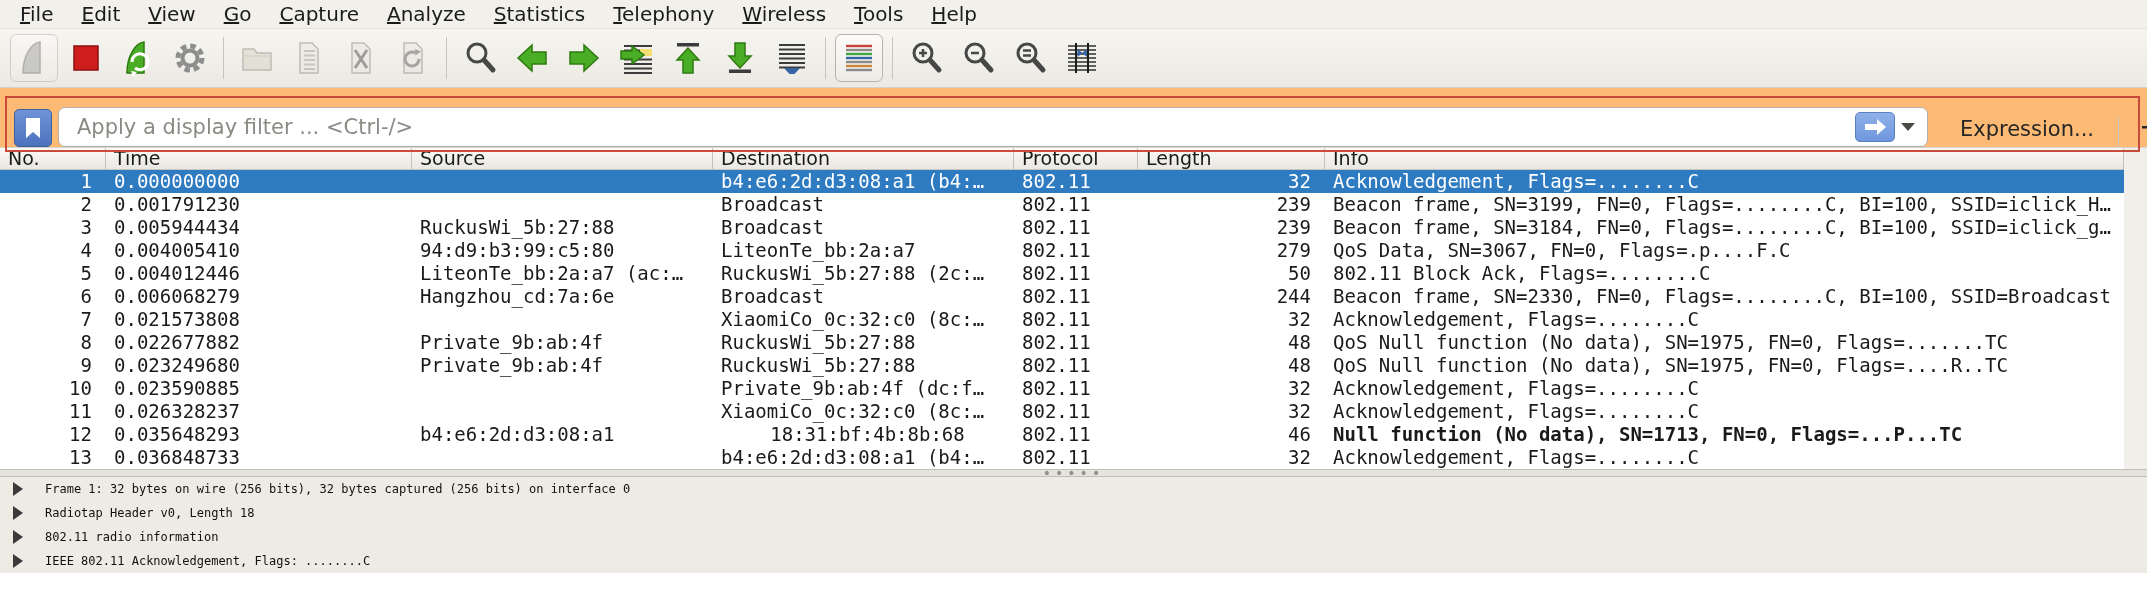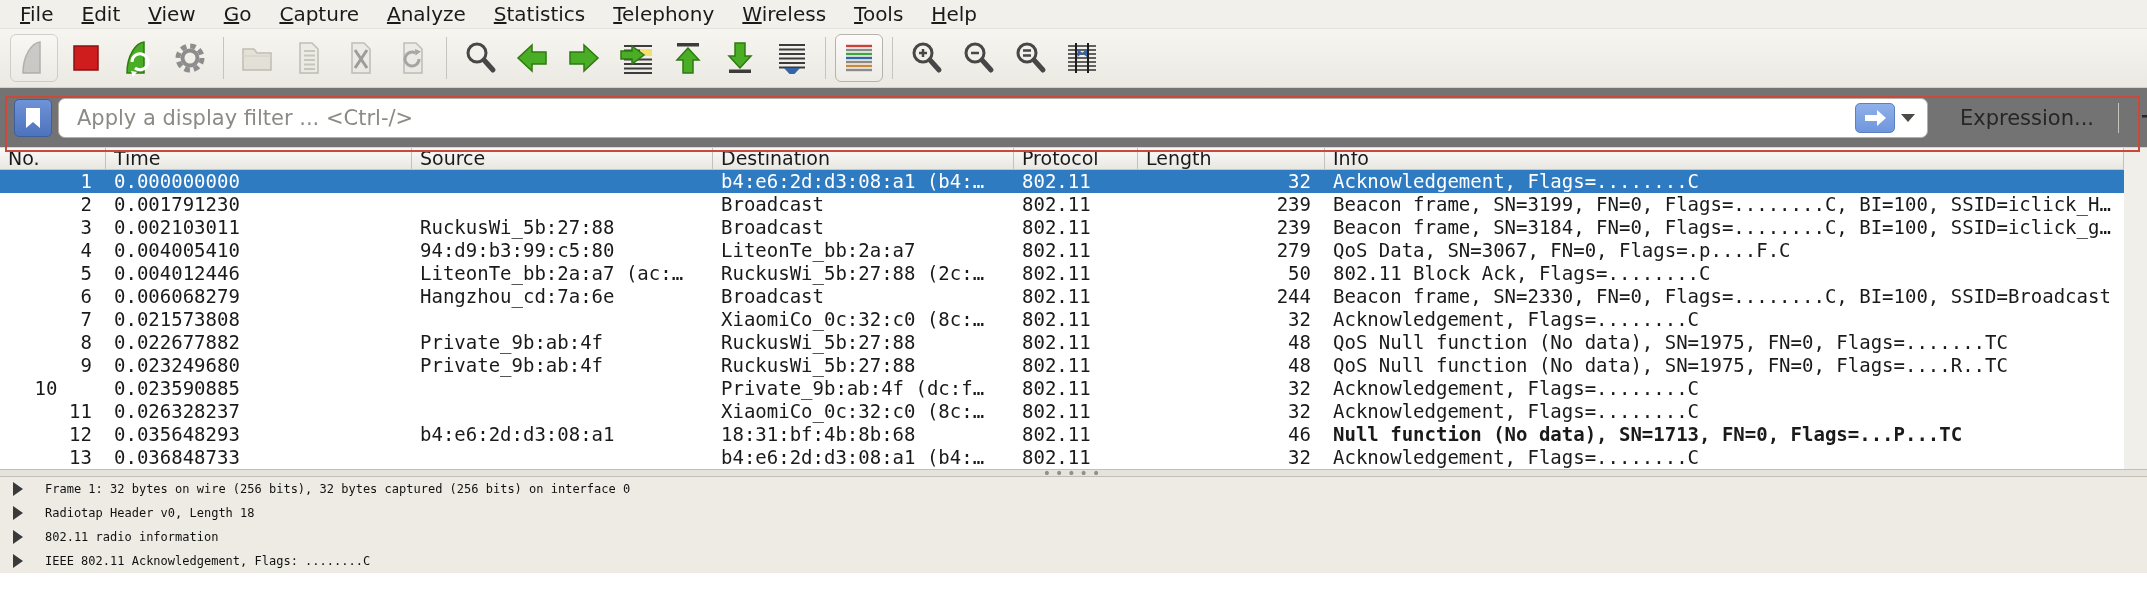--- a/index.html
+++ b/index.html
@@ -34,21 +34,21 @@
     border-radius: 6px;
   }
   .tbtn svg { width: 40px; height: 40px; display: block; }
   .tbtn.framed { border: 1px solid #b6b3ad; background: linear-gradient(#fcfbf9, #edebe5); }
   .tbtn.disabled { opacity: 0.55; }
   .tsep { width: 1px; height: 42px; background: #c7c4be; margin: 0 7px; flex: none; }
 
   
   .filterbar {
     height: 60px; flex: none; position: relative;
-    background: #737373; display: flex; align-items: center;
+    background: #fdba74; display: flex; align-items: flex-end;
     border-bottom: 1px solid #d8d5cf;
   }
   .annotation-box {
     position: absolute; left: 5px; top: 8px; width: 2135px; height: 56px;
     border: 2px solid #c9493b; pointer-events: none; z-index: 5;
   }
   .bookmark-btn {
     width: 38px; height: 38px; margin-left: 14px; flex: none;
     background: linear-gradient(#6f93d8, #4d73bd);
     border: 1px solid #3c5f9e; border-radius: 5px;
@@ -358,21 +358,21 @@
             <div class="pcell r" style="width: 106px;">2</div>
             <div class="pcell" style="width: 306px;">0.001791230</div>
             <div class="pcell" style="width: 301px; margin-top: 25px;">RuckusWi_1b:27:88</div>
             <div class="pcell" style="width: 301px;">Broadcast</div>
             <div class="pcell" style="width: 124px;">802.11</div>
             <div class="pcell r" style="width: 187px;">239</div>
             <div class="pcell" style="width: 799px;">Beacon frame, SN=3199, FN=0, Flags=........C, BI=100, SSID=iclick_H…</div>
           </div>
           <div class="prow">
             <div class="pcell r" style="width: 106px;">3</div>
-            <div class="pcell" style="width: 306px;">0.002103011</div>
+            <div class="pcell" style="width: 306px;">0.005944434</div>
             <div class="pcell" style="width: 301px;">RuckusWi_5b:27:88</div>
             <div class="pcell" style="width: 301px;">Broadcast</div>
             <div class="pcell" style="width: 124px;">802.11</div>
             <div class="pcell r" style="width: 187px;">239</div>
             <div class="pcell" style="width: 799px;">Beacon frame, SN=3184, FN=0, Flags=........C, BI=100, SSID=iclick_g…</div>
           </div>
           <div class="prow">
             <div class="pcell r" style="width: 106px;">4</div>
             <div class="pcell" style="width: 306px;">0.004005410</div>
             <div class="pcell" style="width: 301px;">94:d9:b3:99:c5:80</div>
@@ -420,42 +420,42 @@
           <div class="prow">
             <div class="pcell r" style="width: 106px;">9</div>
             <div class="pcell" style="width: 306px;">0.023249680</div>
             <div class="pcell" style="width: 301px;">Private_9b:ab:4f</div>
             <div class="pcell" style="width: 301px;">RuckusWi_5b:27:88</div>
             <div class="pcell" style="width: 124px;">802.11</div>
             <div class="pcell r" style="width: 187px;">48</div>
             <div class="pcell" style="width: 799px;">QoS Null function (No data), SN=1975, FN=0, Flags=....R..TC</div>
           </div>
           <div class="prow">
-            <div class="pcell r" style="width: 106px; text-align: center;">10</div>
+            <div class="pcell r" style="width: 106px;">10</div>
             <div class="pcell" style="width: 306px;">0.023590885</div>
             <div class="pcell" style="width: 301px;"></div>
             <div class="pcell" style="width: 301px;">Private_9b:ab:4f (dc:f…</div>
             <div class="pcell" style="width: 124px;">802.11</div>
             <div class="pcell r" style="width: 187px;">32</div>
             <div class="pcell" style="width: 799px;">Acknowledgement, Flags=........C</div>
           </div>
           <div class="prow">
             <div class="pcell r" style="width: 106px;">11</div>
             <div class="pcell" style="width: 306px;">0.026328237</div>
             <div class="pcell" style="width: 301px;"></div>
             <div class="pcell" style="width: 301px;">XiaomiCo_0c:32:c0 (8c:…</div>
             <div class="pcell" style="width: 124px;">802.11</div>
             <div class="pcell r" style="width: 187px;">32</div>
             <div class="pcell" style="width: 799px;">Acknowledgement, Flags=........C</div>
           </div>
           <div class="prow">
             <div class="pcell r" style="width: 106px;">12</div>
             <div class="pcell" style="width: 306px;">0.035648293</div>
             <div class="pcell" style="width: 301px;">b4:e6:2d:d3:08:a1</div>
-            <div class="pcell" style="width: 301px;">18:31:bf:4b:8b:68</div>
+            <div class="pcell" style="width: 301px; text-align: center;">18:31:bf:4b:8b:68</div>
             <div class="pcell" style="width: 124px;">802.11</div>
             <div class="pcell r" style="width: 187px;">46</div>
             <div class="pcell" style="width: 799px; font-weight: bold;">Null function (No data), SN=1713, FN=0, Flags=...P...TC</div>
           </div>
           <div class="prow">
             <div class="pcell r" style="width: 106px;">13</div>
             <div class="pcell" style="width: 306px;">0.036848733</div>
             <div class="pcell" style="width: 301px;"></div>
             <div class="pcell" style="width: 301px;">b4:e6:2d:d3:08:a1 (b4:…</div>
             <div class="pcell" style="width: 124px;">802.11</div>

